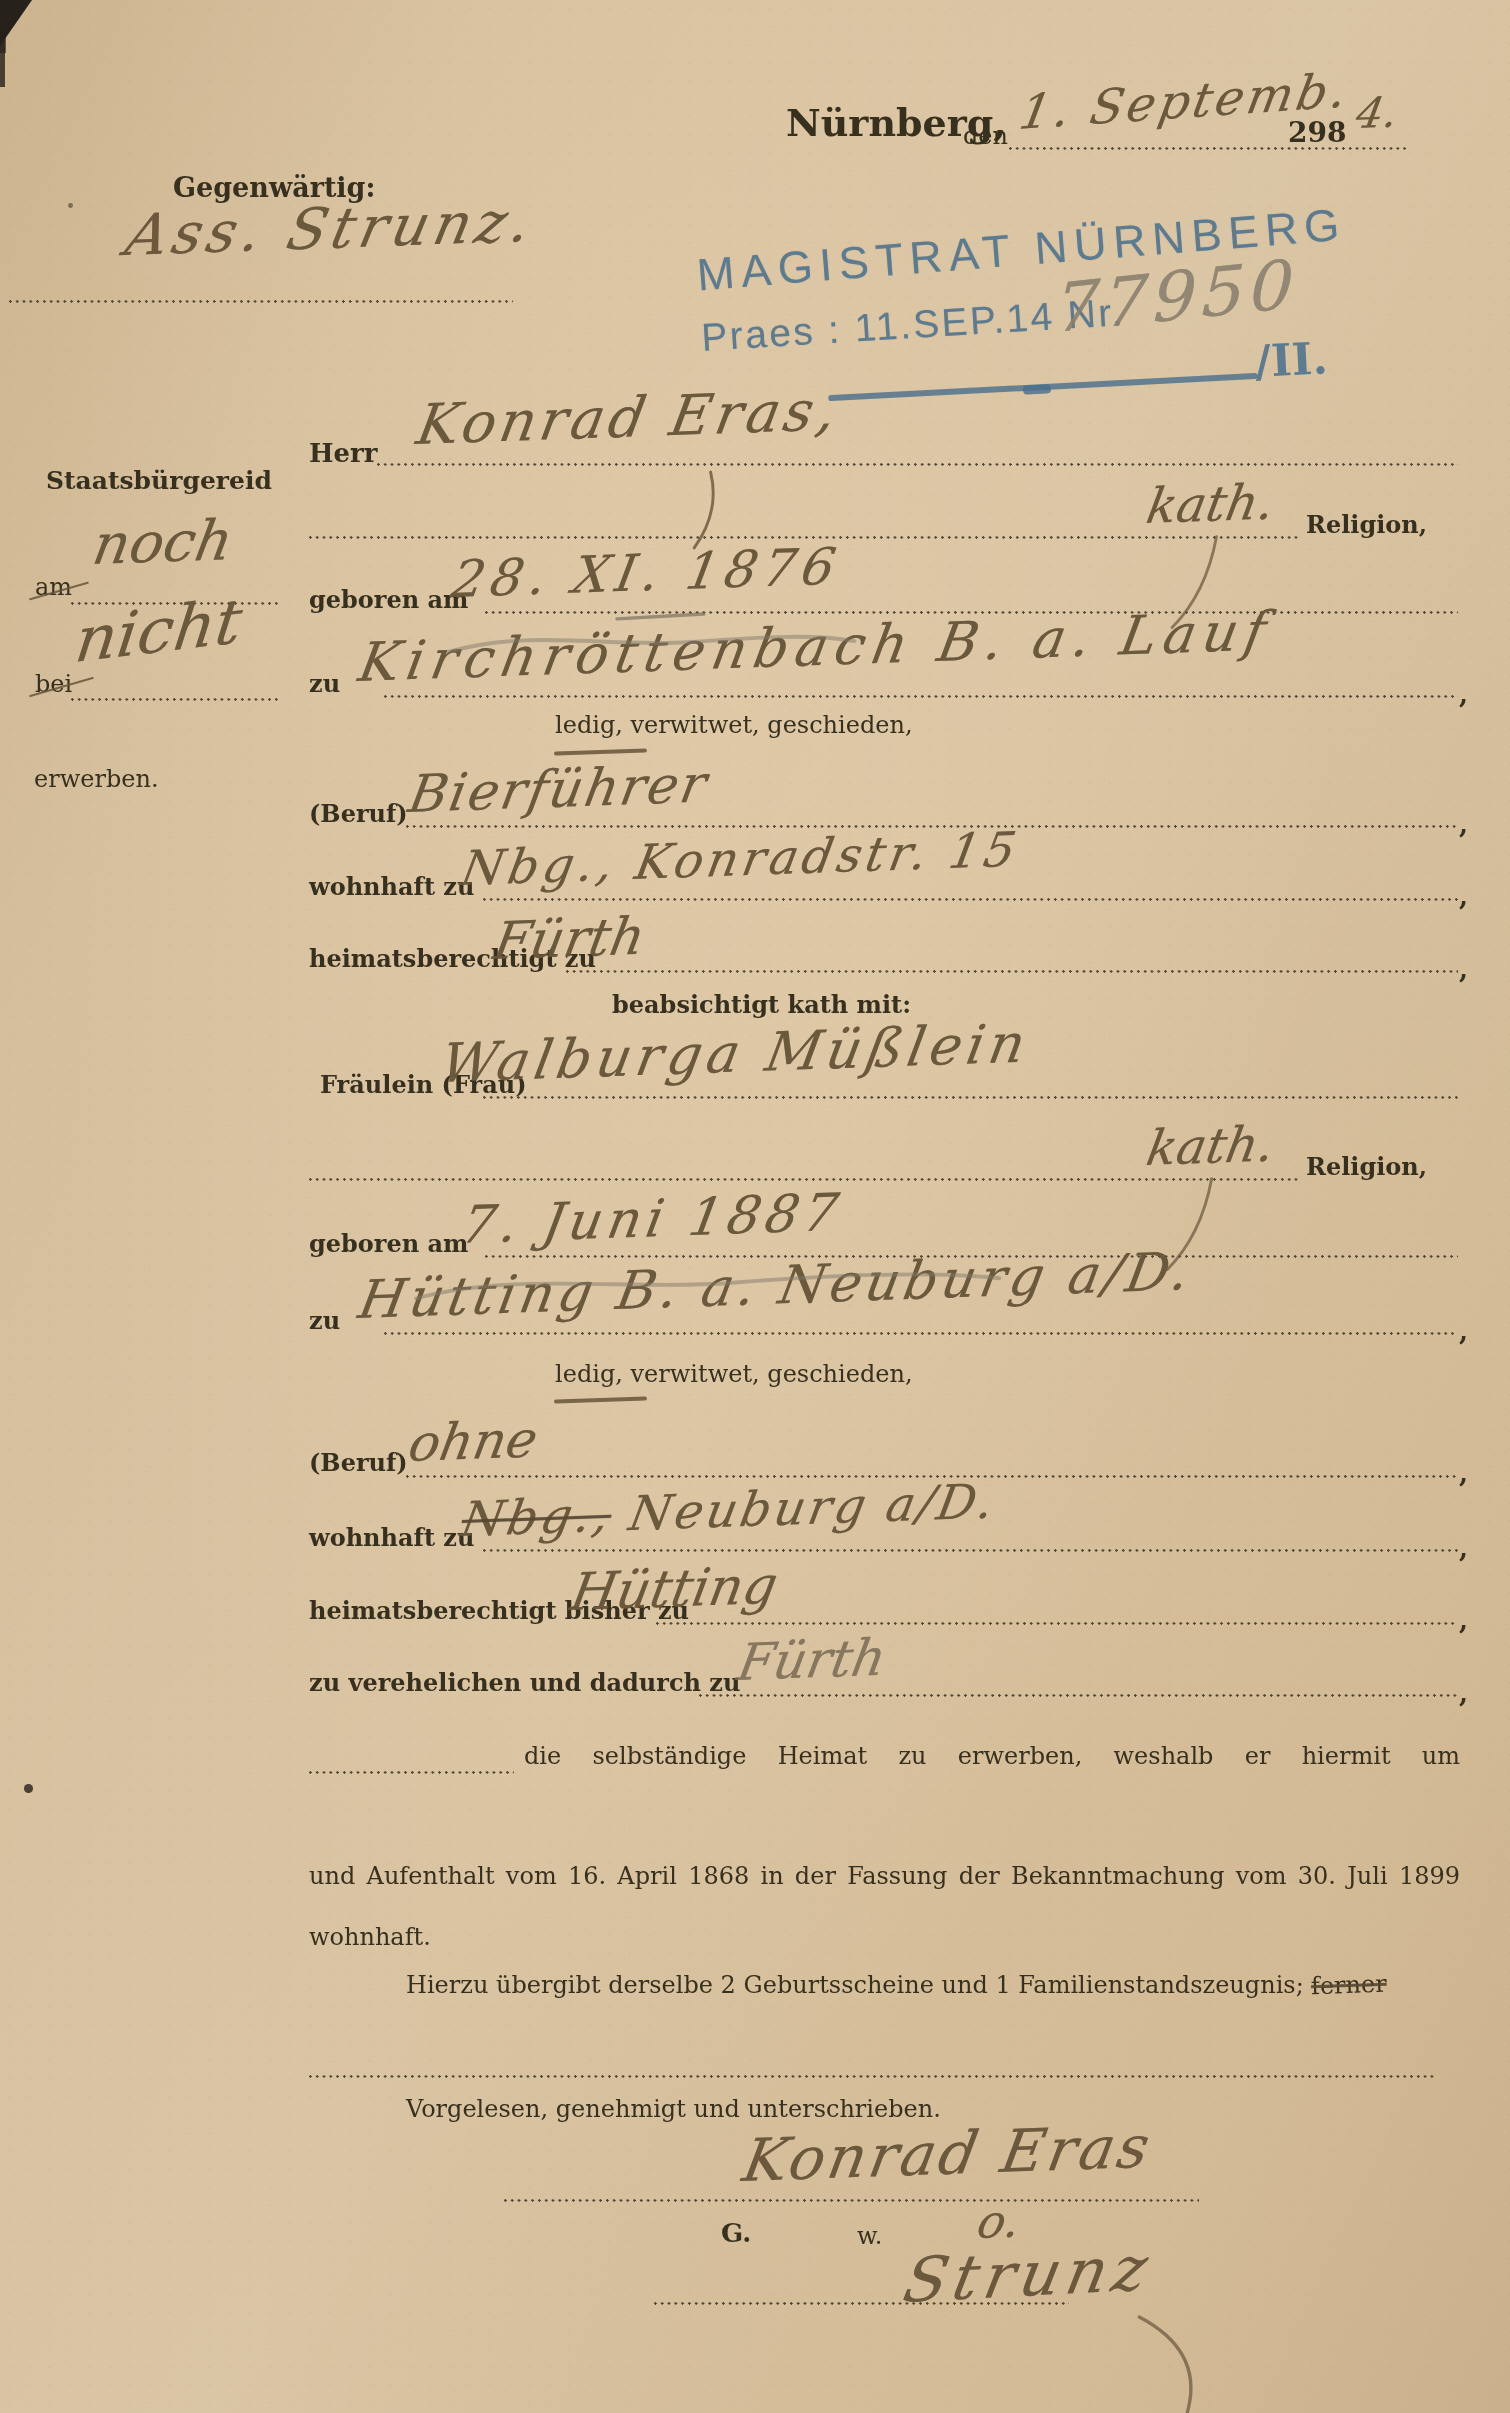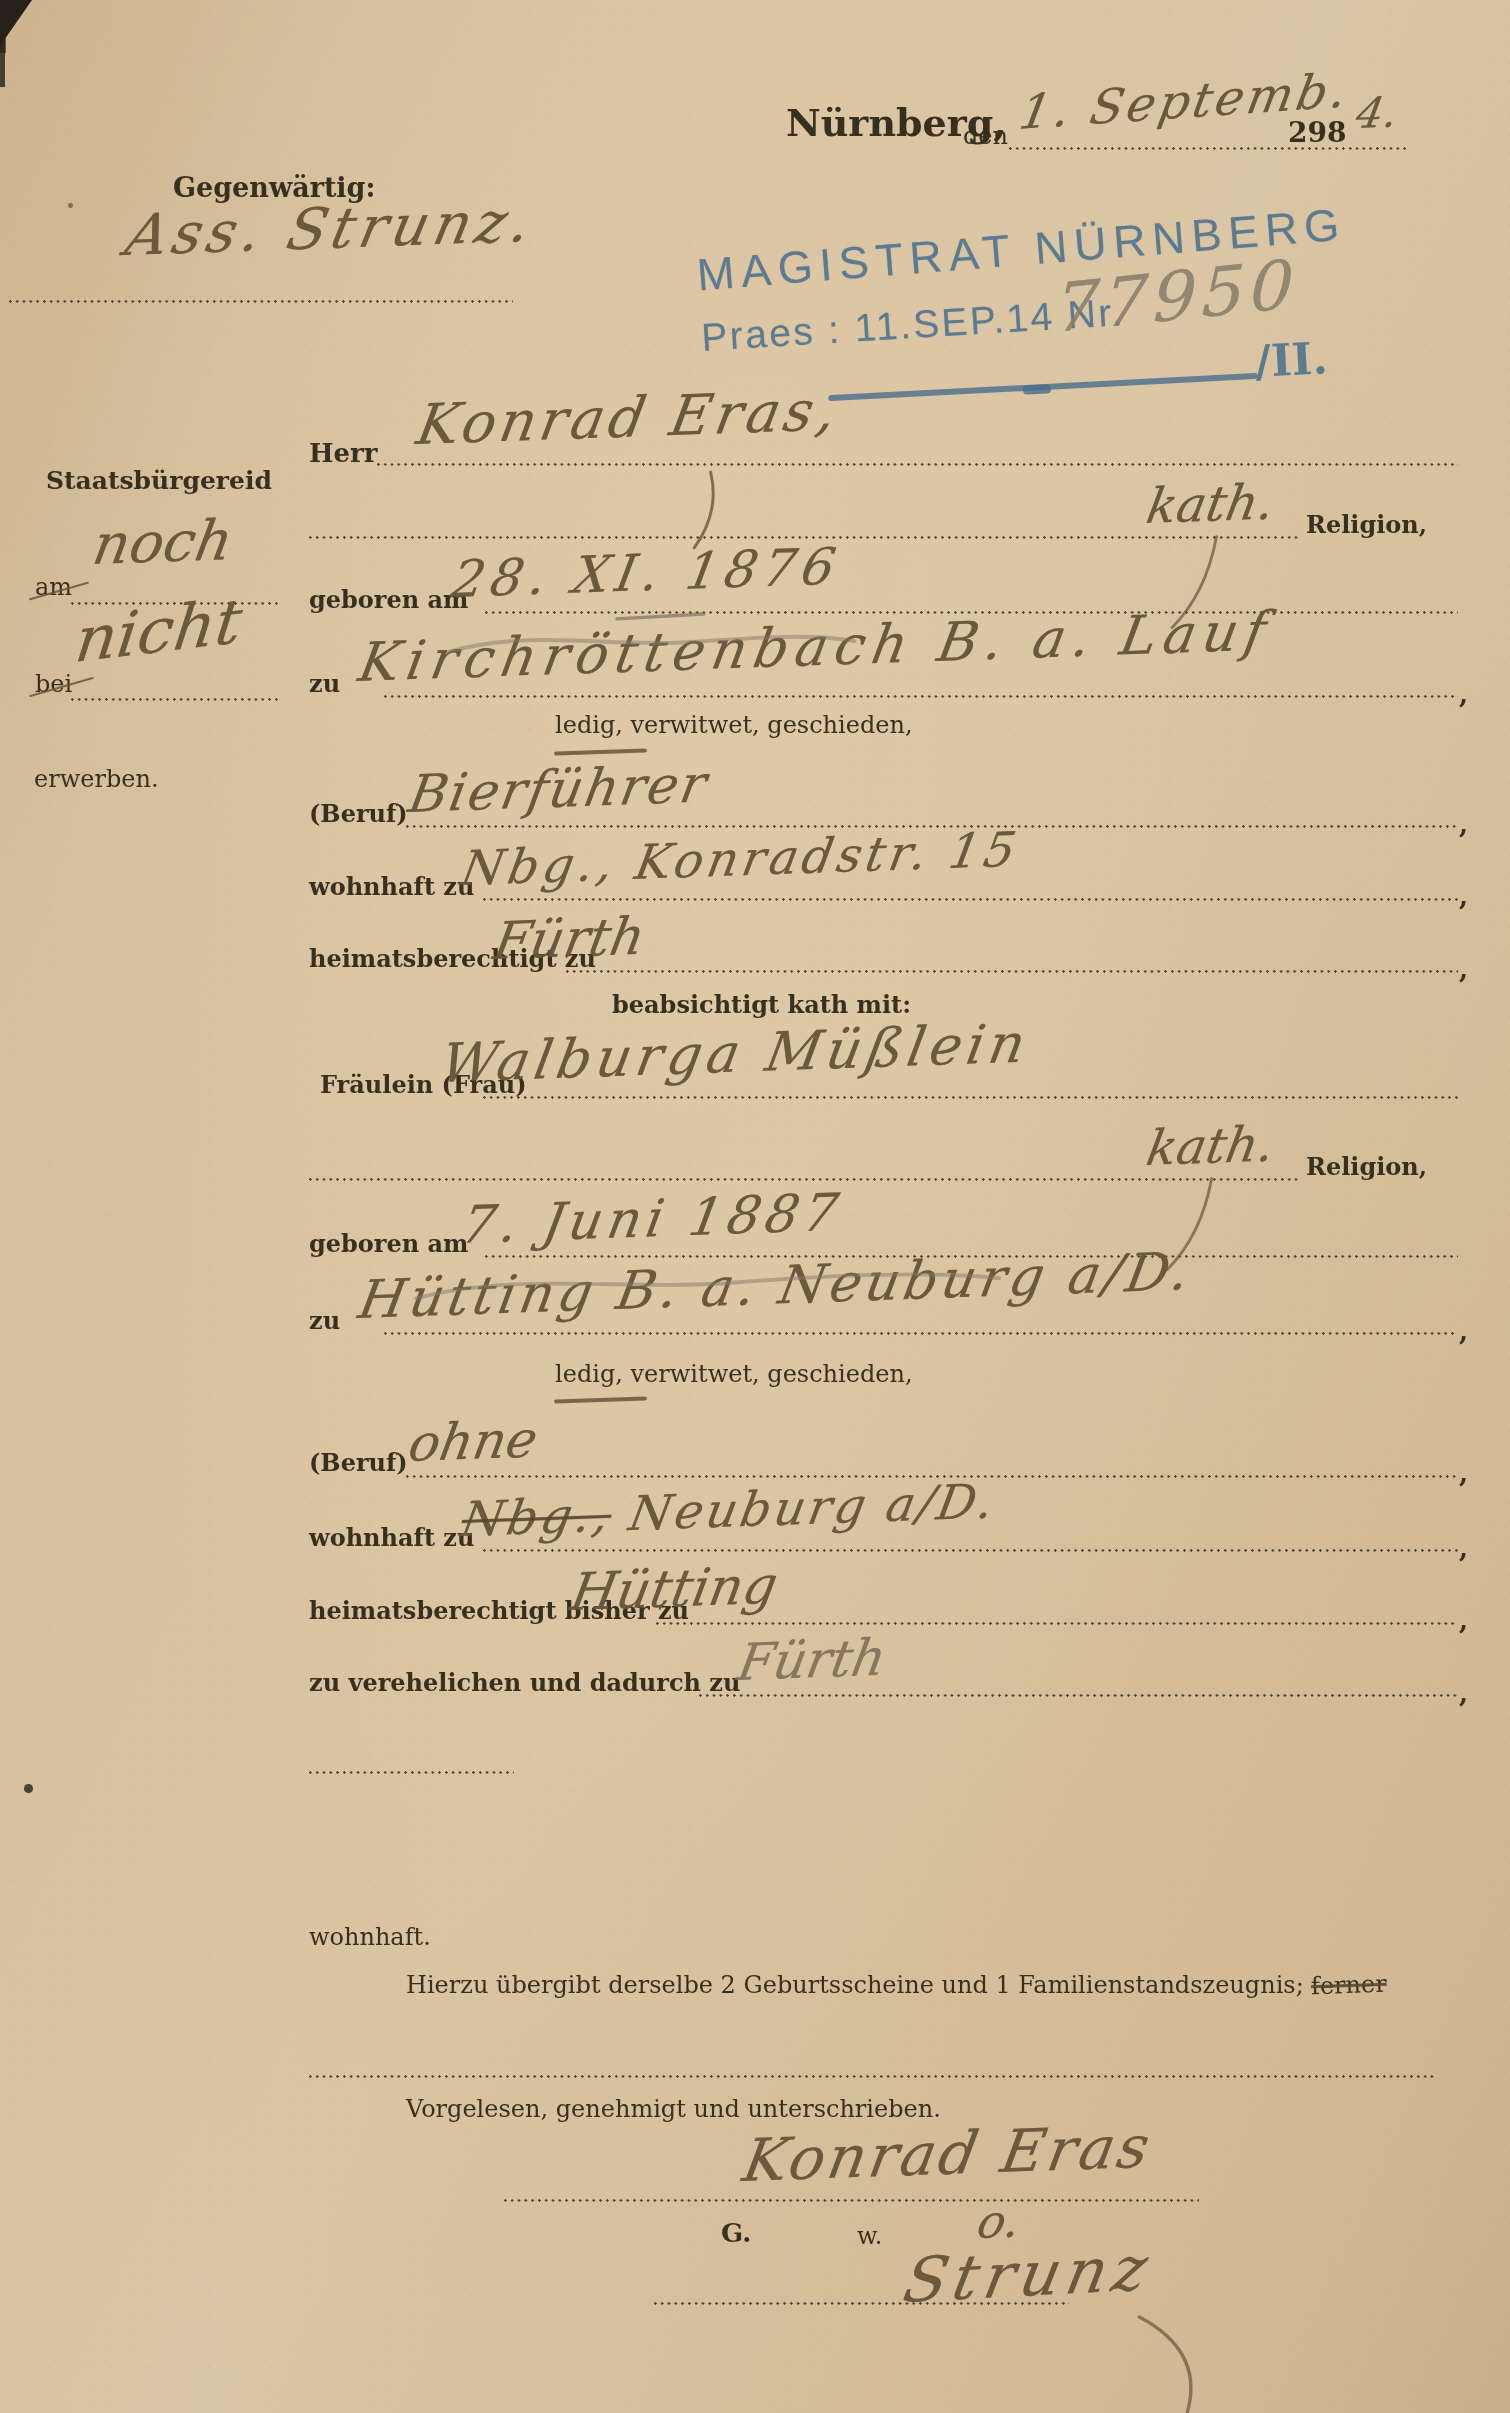--- a/index.html
+++ b/index.html
@@ -153,20 +153,22 @@
   <span class="el hand" style="left:567px;top:1566px;font-size:52px;">Hütting</span>
   <div class="dots" style="left:656px;top:1622px;width:801px;"></div>
   <span class="el fr" style="left:1459px;top:1607px;font-size:26px;">,</span>
 
   <span class="el fr" style="left:309px;top:1671px;font-size:24px;">zu verehelichen und dadurch zu</span>
   <span class="el hand pencil2" style="left:734px;top:1637px;font-size:51px;">Fürth</span>
   <div class="dots" style="left:699px;top:1694px;width:759px;"></div>
   <span class="el fr" style="left:1459px;top:1680px;font-size:26px;">,</span>
 
   <div class="dots" style="left:309px;top:1771px;width:205px;"></div>
+  <span class="el fr just" style="left:524px;top:1744px;width:936px;font-size:24px;font-weight:400;">die selbständige Heimat zu erwerben, weshalb er hiermit um</span>
+  <span class="el fr just" style="left:309px;top:1864px;width:1151px;font-size:24px;font-weight:400;">und Aufenthalt vom 16. April 1868 in der Fassung der Bekanntmachung vom 30. Juli 1899</span>
   <span class="el fr" style="left:309px;top:1925px;font-size:24px;font-weight:400;">wohnhaft.</span>
 
   <span class="el fr" style="left:406px;top:1973px;font-size:24px;font-weight:400;">
     <span>Hierzu übergibt derselbe 2 Geburtsscheine und 1 Familienstandszeugnis;</span>
     <span class="struck" style="display:inline-block;transform:rotate(-2deg);">ferner</span>
   </span>
 
   <div class="dots" style="left:309px;top:2075px;width:1125px;"></div>
 
   <span class="el fr" style="left:406px;top:2097px;font-size:24px;font-weight:400;">Vorgelesen, genehmigt und unterschrieben.</span>

